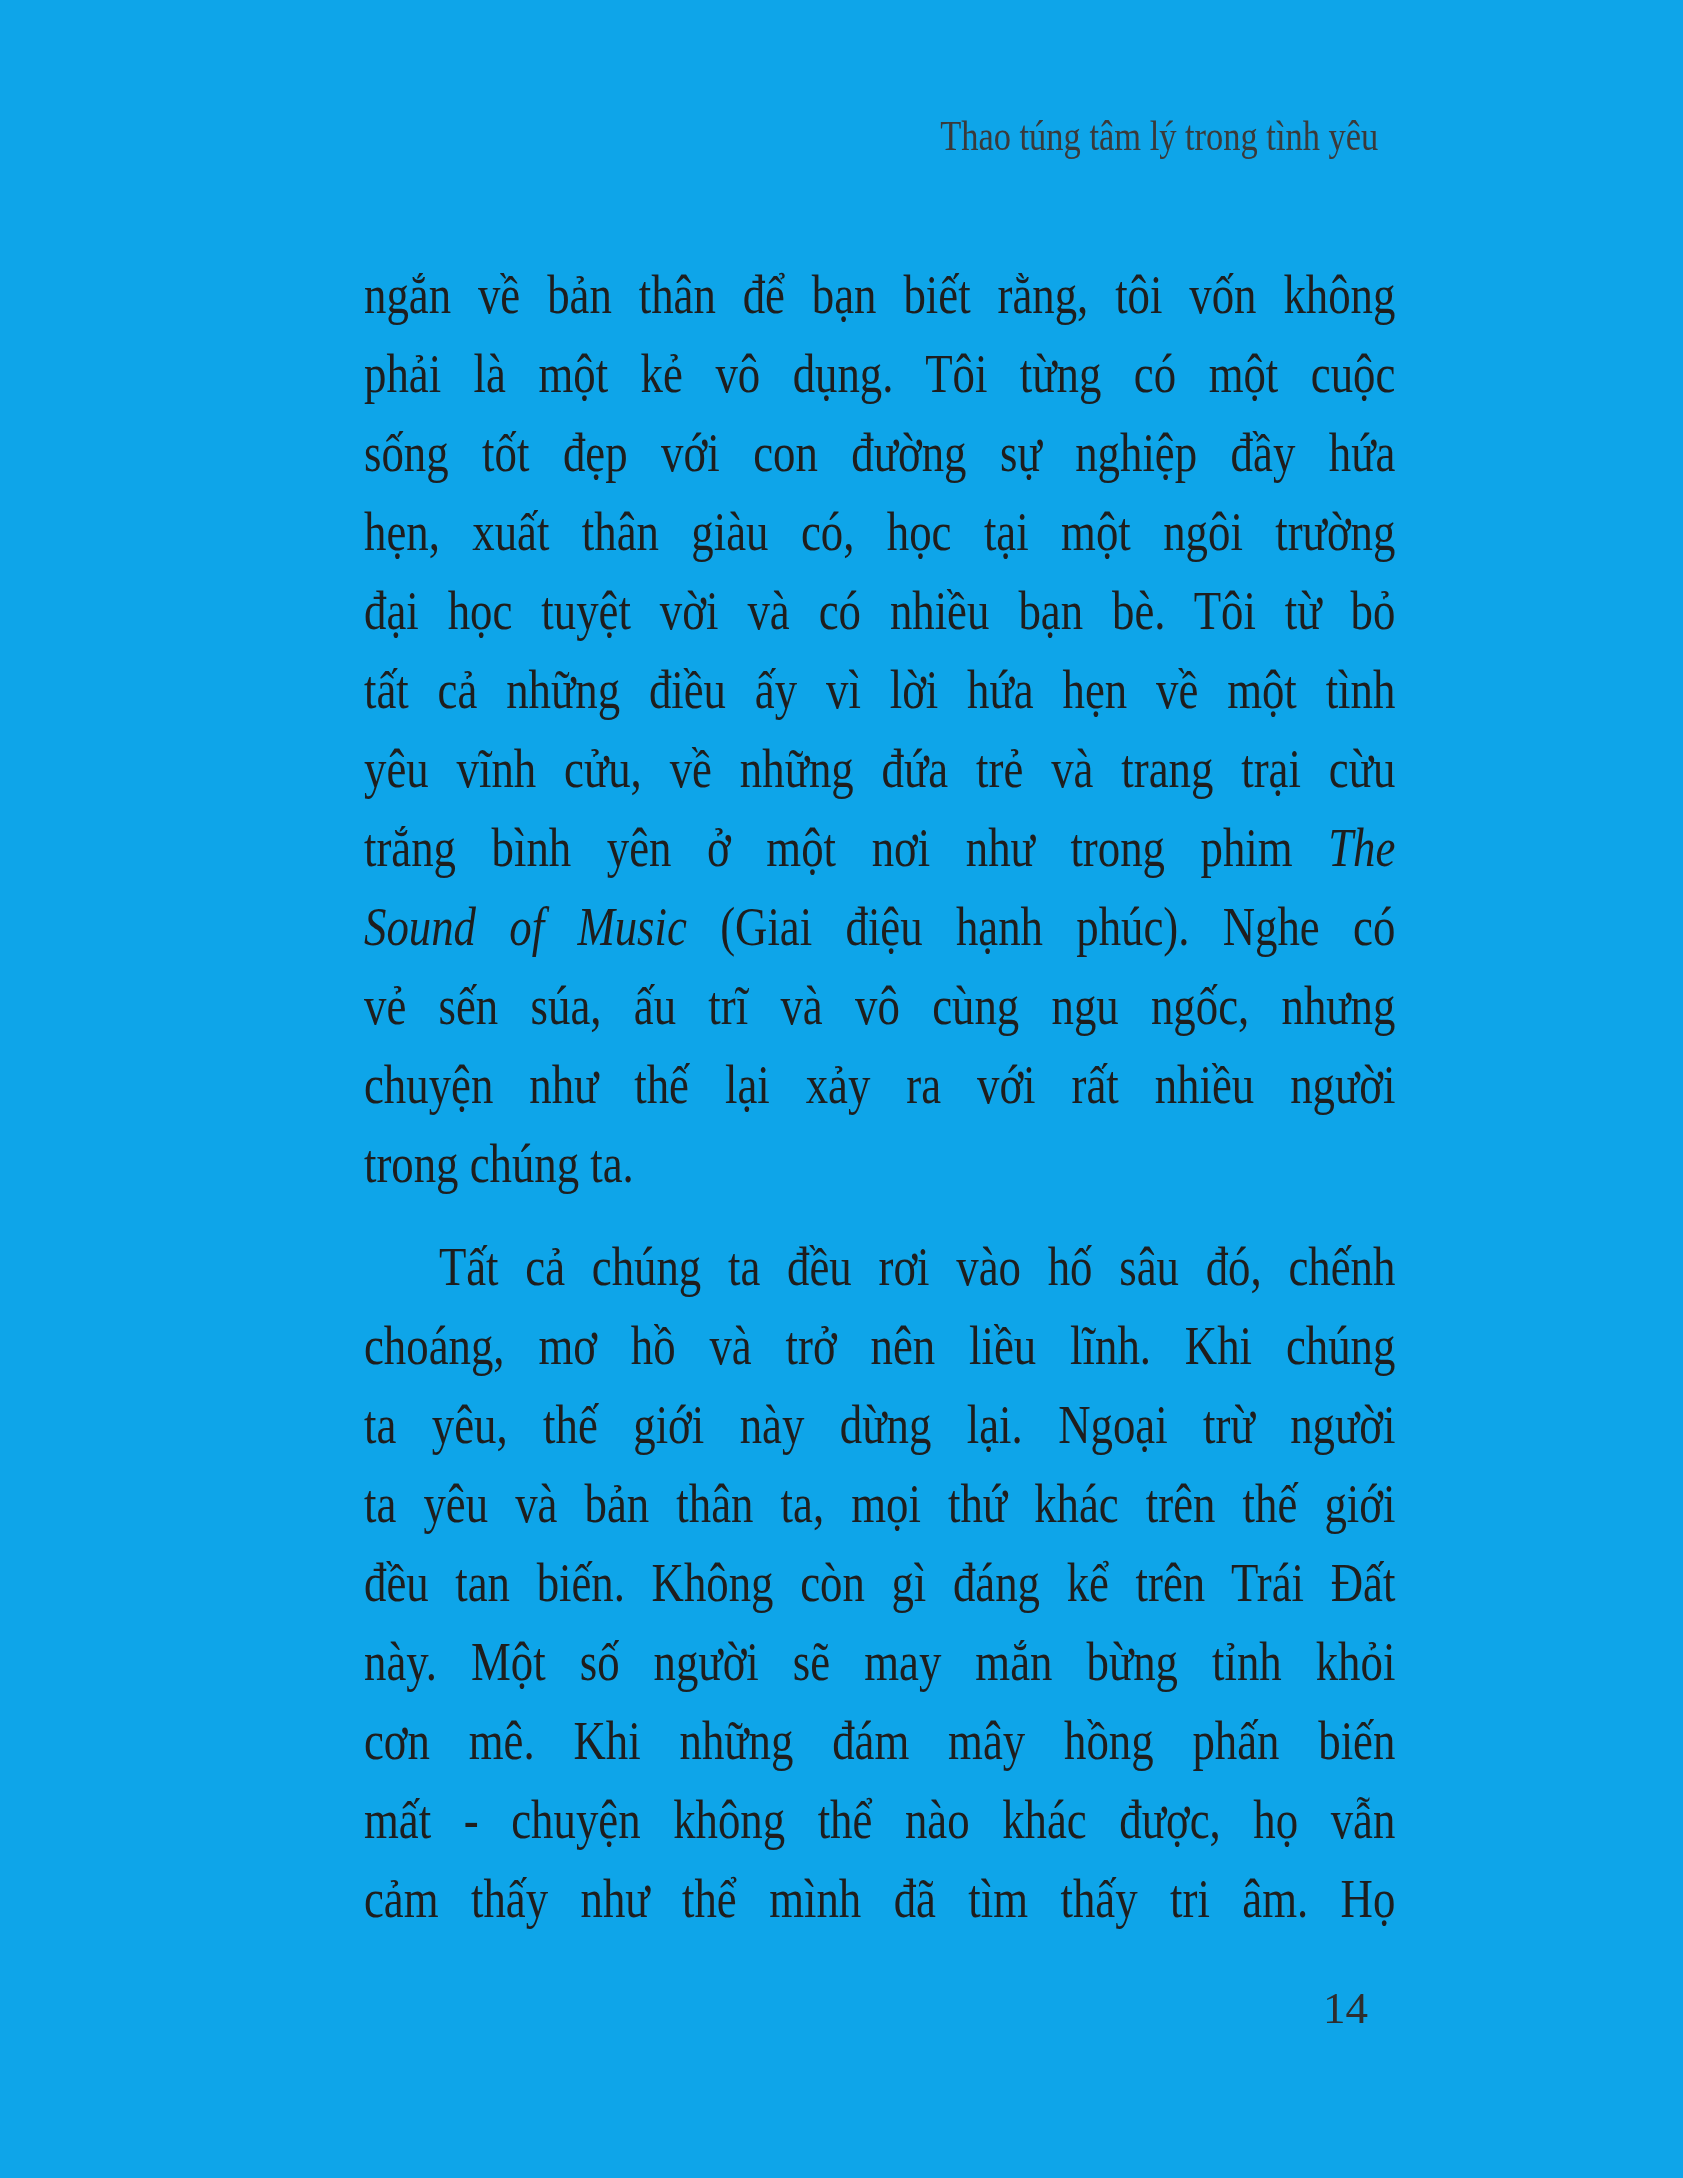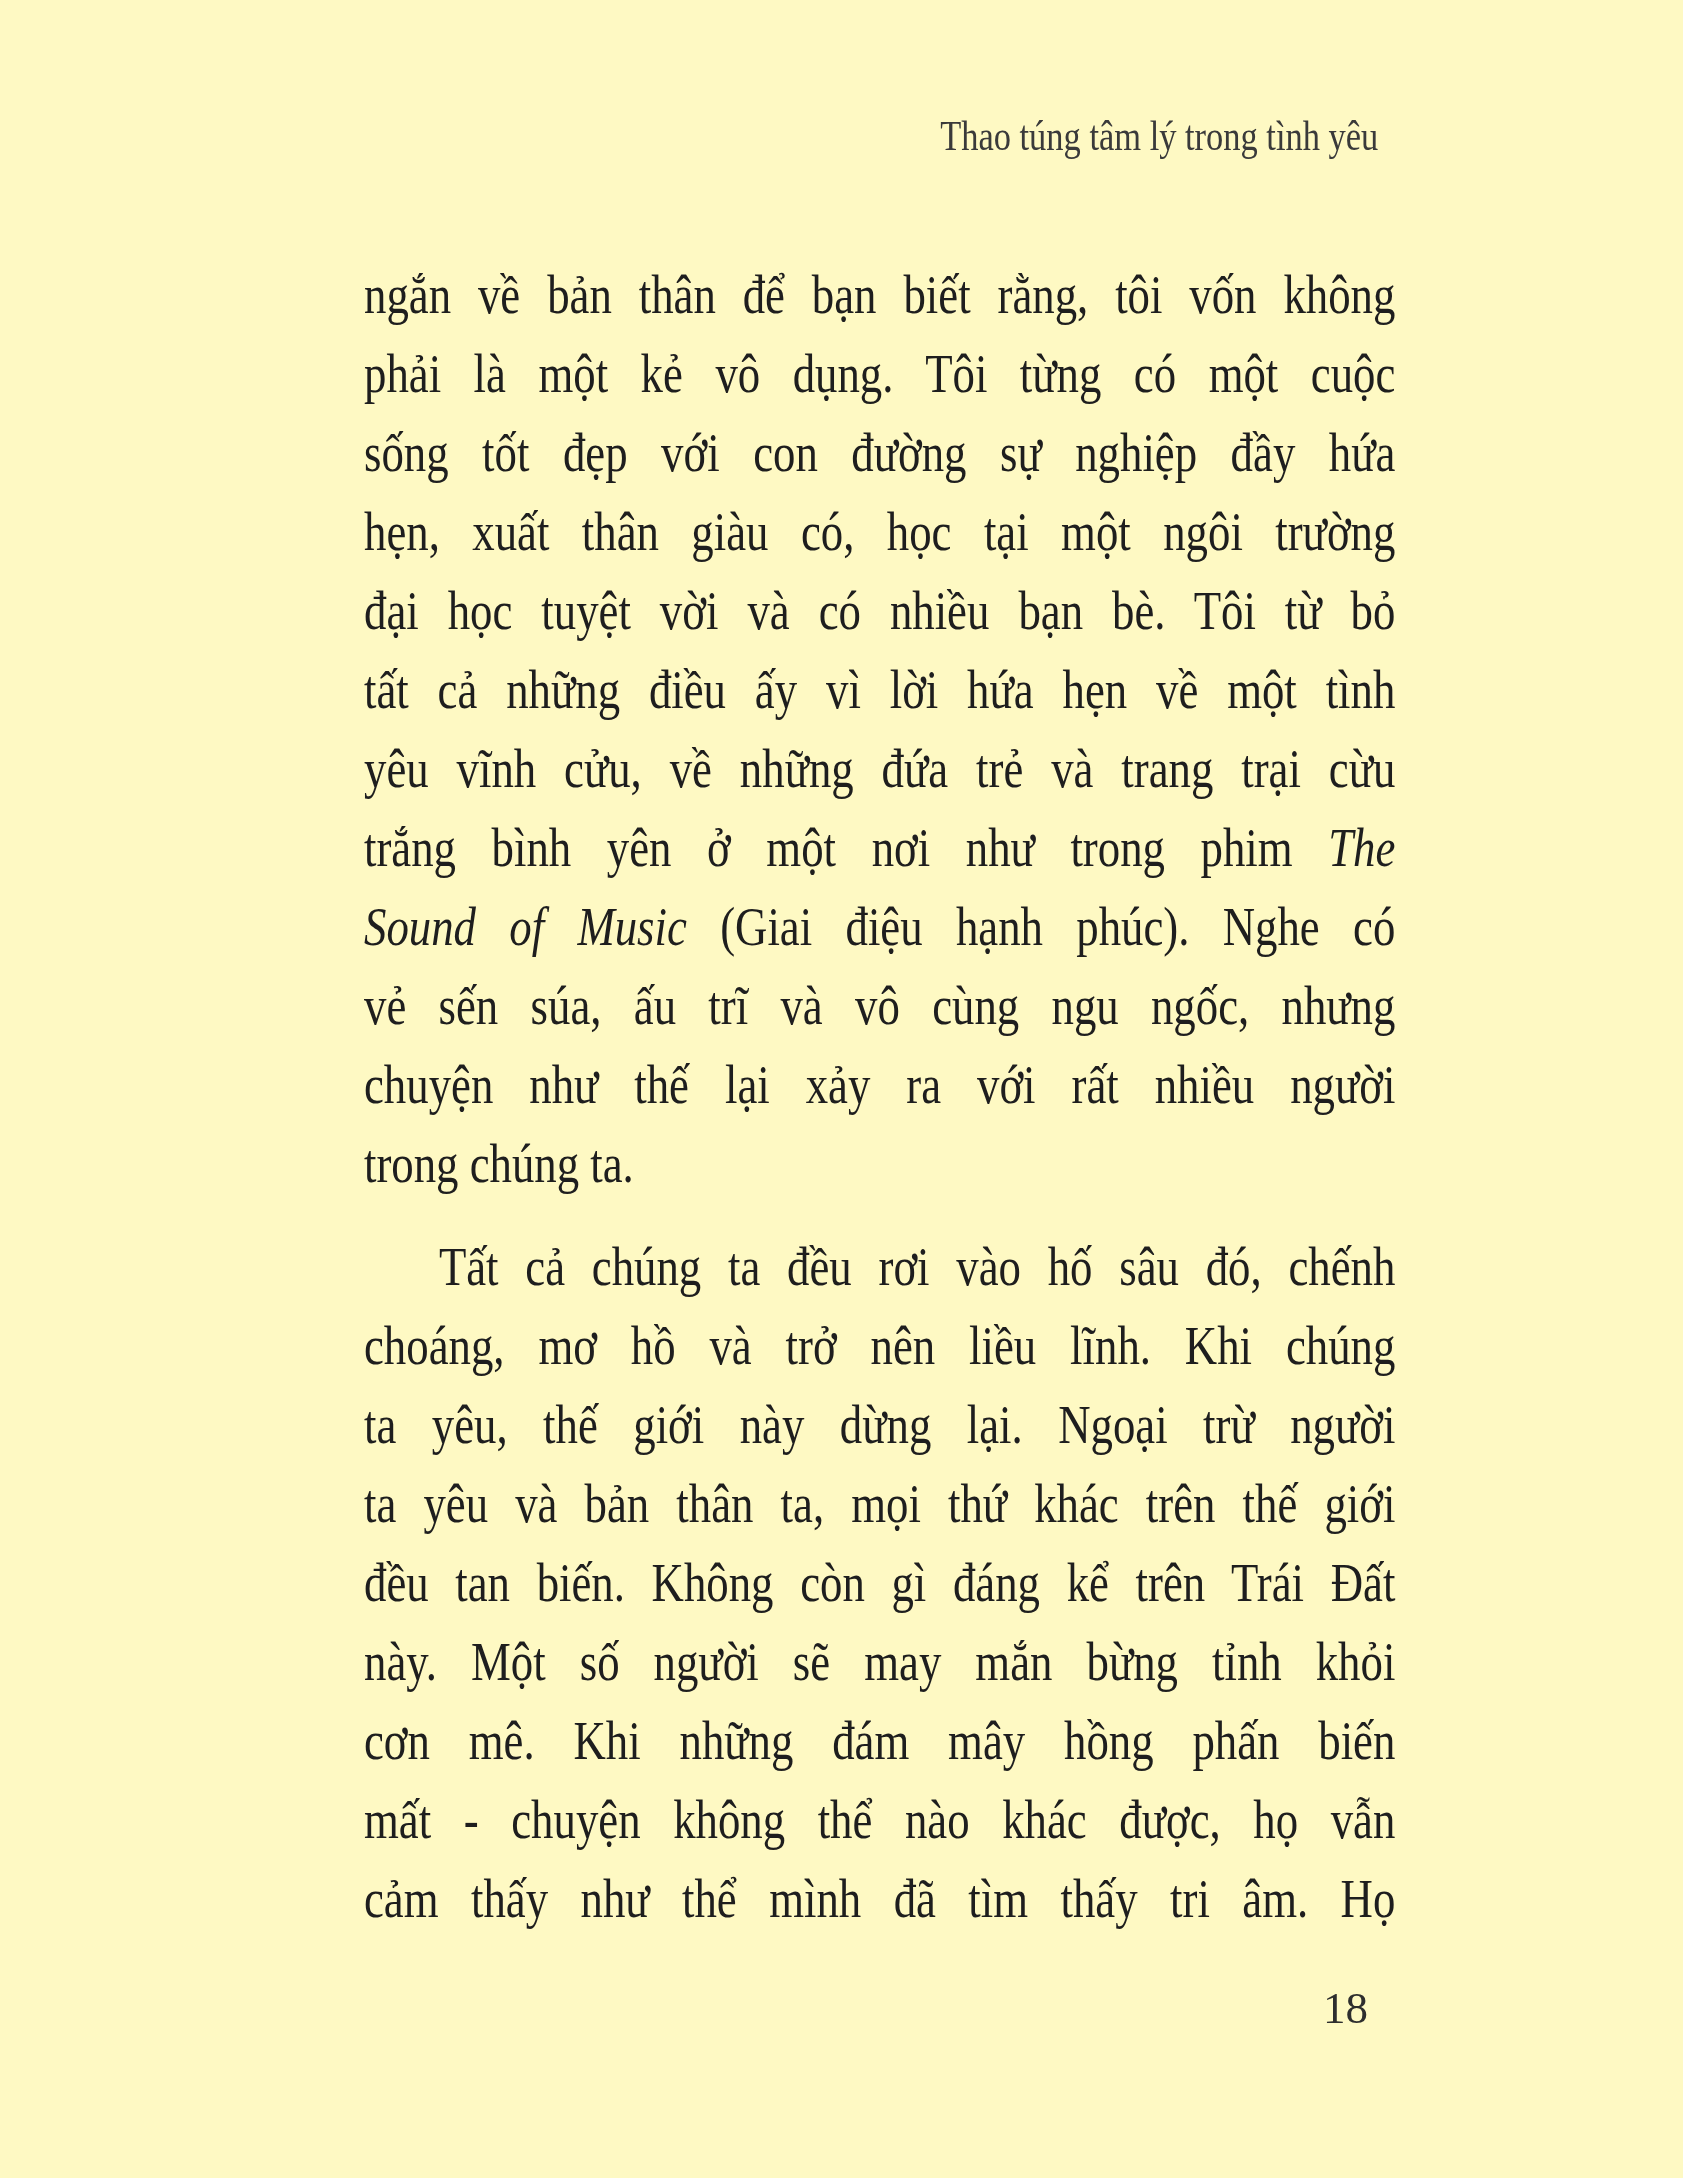--- a/index.html
+++ b/index.html
@@ -1,21 +1,21 @@
 <!DOCTYPE html>
 <html><head>
 <meta charset="utf-8">
 <style>
   html,body { margin:0; padding:0; background:#e8e8e8; }
   .page {
     position: relative;
     width: 1683px;
     height: 2178px;
     margin: 0 auto;
-    background: #fef9c3;
+    background: #0ea5e9;
     font-family: "Liberation Serif", "DejaVu Serif", serif;
     color: #1e1e1e;
     overflow: hidden;
   }
   .running-head {
     position: absolute;
     top: 113px;
     right: 305px;
     font-size: 42px;
     line-height: 46px;
@@ -91,16 +91,16 @@
       <div class="line">ta yêu và bản thân ta, mọi thứ khác trên thế giới</div>
       <div class="line">đều tan biến. Không còn gì đáng kể trên Trái Đất</div>
       <div class="line">này. Một số người sẽ may mắn bừng tỉnh khỏi</div>
       <div class="line">cơn mê. Khi những đám mây hồng phấn biến</div>
       <div class="line">mất - chuyện không thể nào khác được, họ vẫn</div>
       <div class="line">cảm thấy như thể mình đã tìm thấy tri âm. Họ</div>
     </div>
 
   </main>
 
-  <div class="page-number">18</div>
+  <div class="page-number">14</div>
 
 </div>
 
 
 </body></html>

